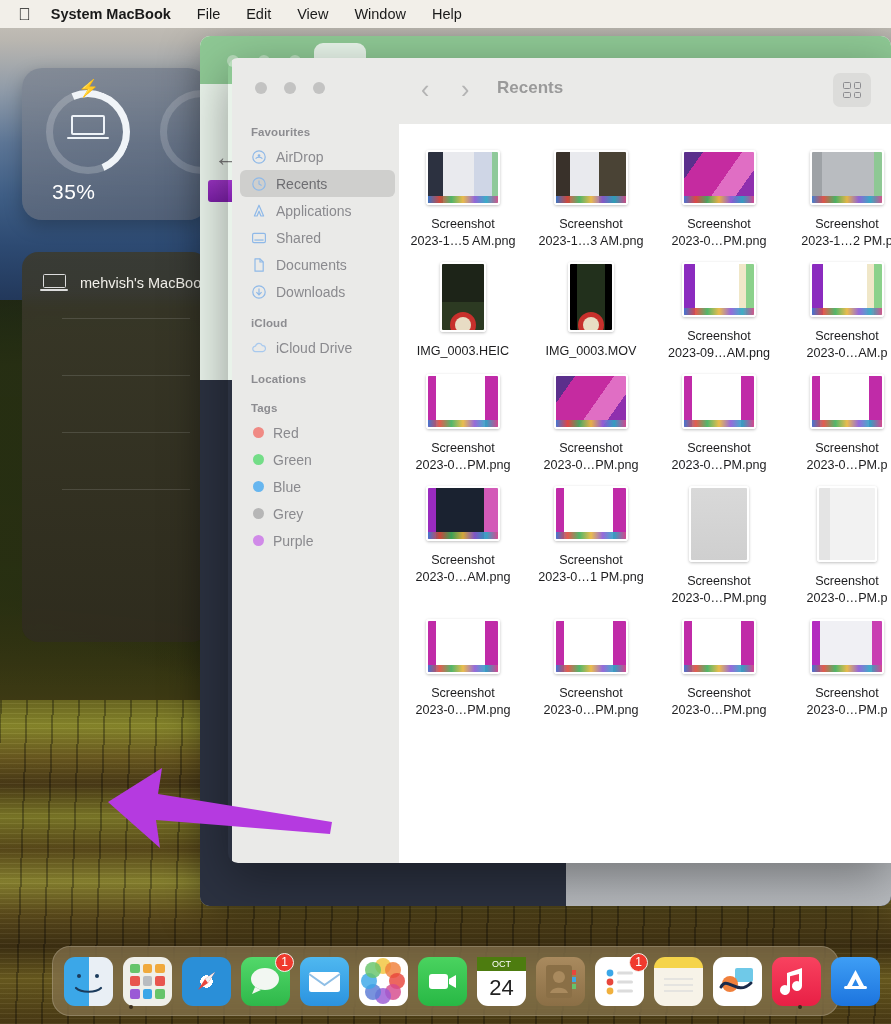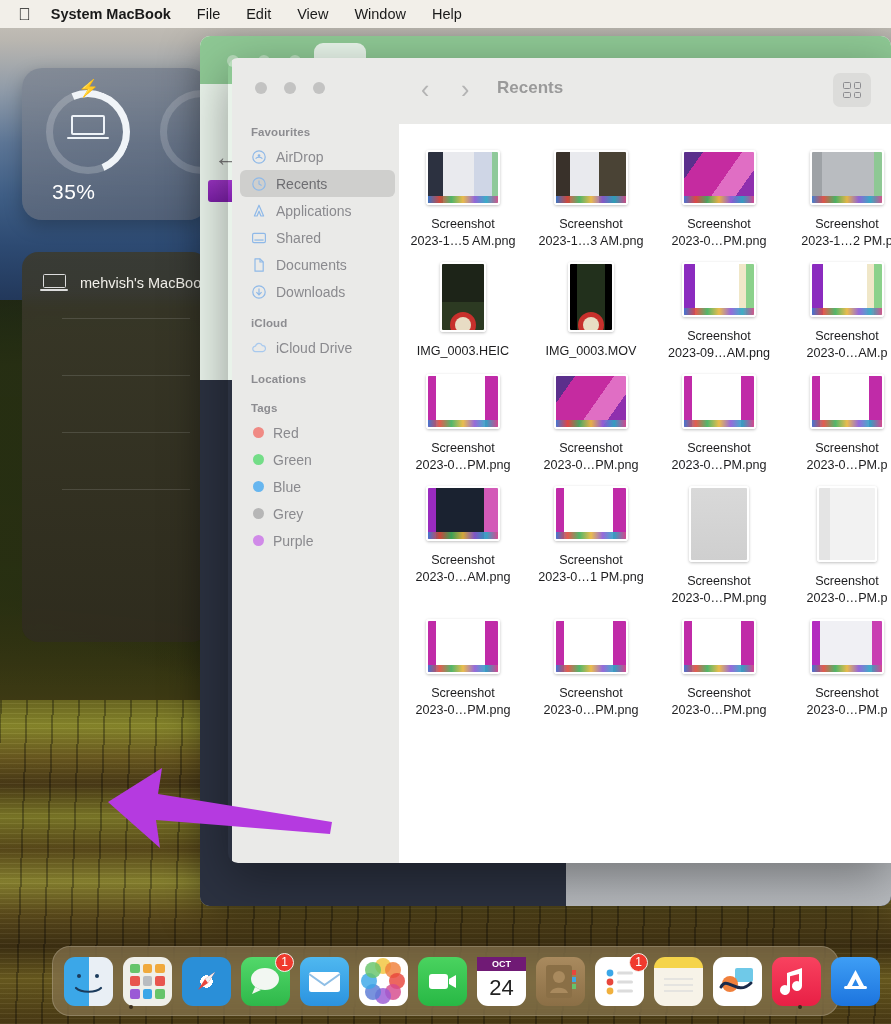--- a/index.html
+++ b/index.html
@@ -676,21 +676,21 @@
       </svg>
     </div>
     <div class="dock-icon ic-facetime" title="FaceTime">
       <svg viewBox="0 0 49 49" style="position:absolute;inset:0">
         <rect x="11" y="17" width="19" height="15" rx="3" fill="#fff"></rect>
         <path d="M31 22l7-4v13l-7-4z" fill="#fff"></path>
       </svg>
     </div>
     <div class="dock-icon ic-calendar" title="Calendar">
       <div style="position:absolute;inset:0;display:flex;flex-direction:column">
-        <div style="height:14px;background:#701a75;color:#fff;font-size:9px;font-weight:bold;display:flex;align-items:center;justify-content:center">OCT</div>
+        <div style="height:14px;background:#4d7c0f;color:#fff;font-size:9px;font-weight:normal;display:flex;align-items:center;justify-content:center">OCT</div>
         <div style="flex:1;display:flex;align-items:center;justify-content:center;font-size:22px;color:#222">24</div>
       </div>
     </div>
     <div class="dock-icon ic-contacts" title="Contacts">
       <svg viewBox="0 0 49 49" style="position:absolute;inset:0">
         <rect x="10" y="8" width="26" height="33" rx="3" fill="#8a6f46"></rect>
         <circle cx="23" cy="20" r="6" fill="#a98a5e"></circle>
         <path d="M14 36c2-7 16-7 18 0z" fill="#a98a5e"></path>
         <rect x="36" y="13" width="4" height="5" fill="#e8463c"></rect>
         <rect x="36" y="20" width="4" height="5" fill="#3ba7e8"></rect>

